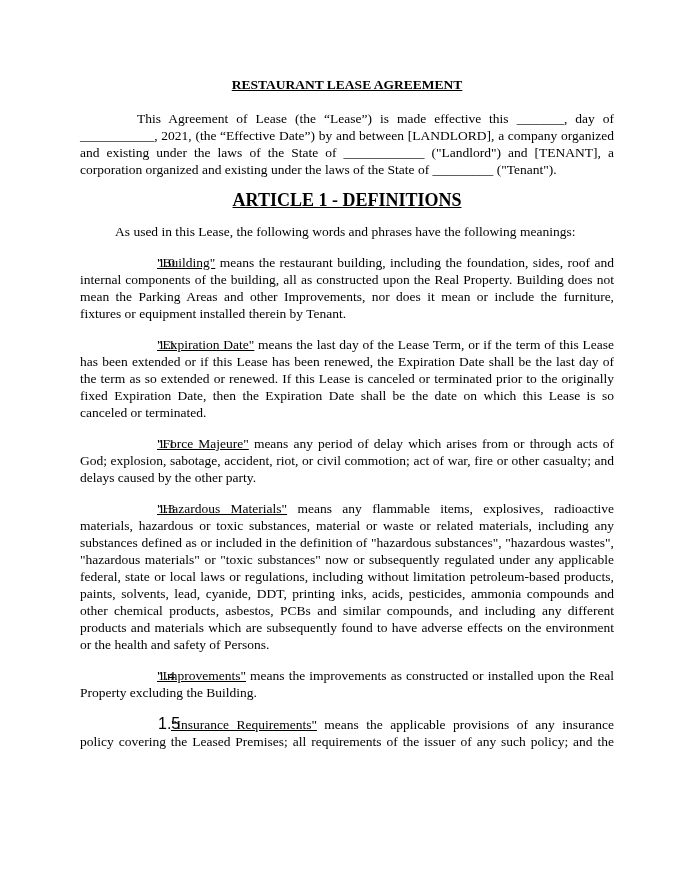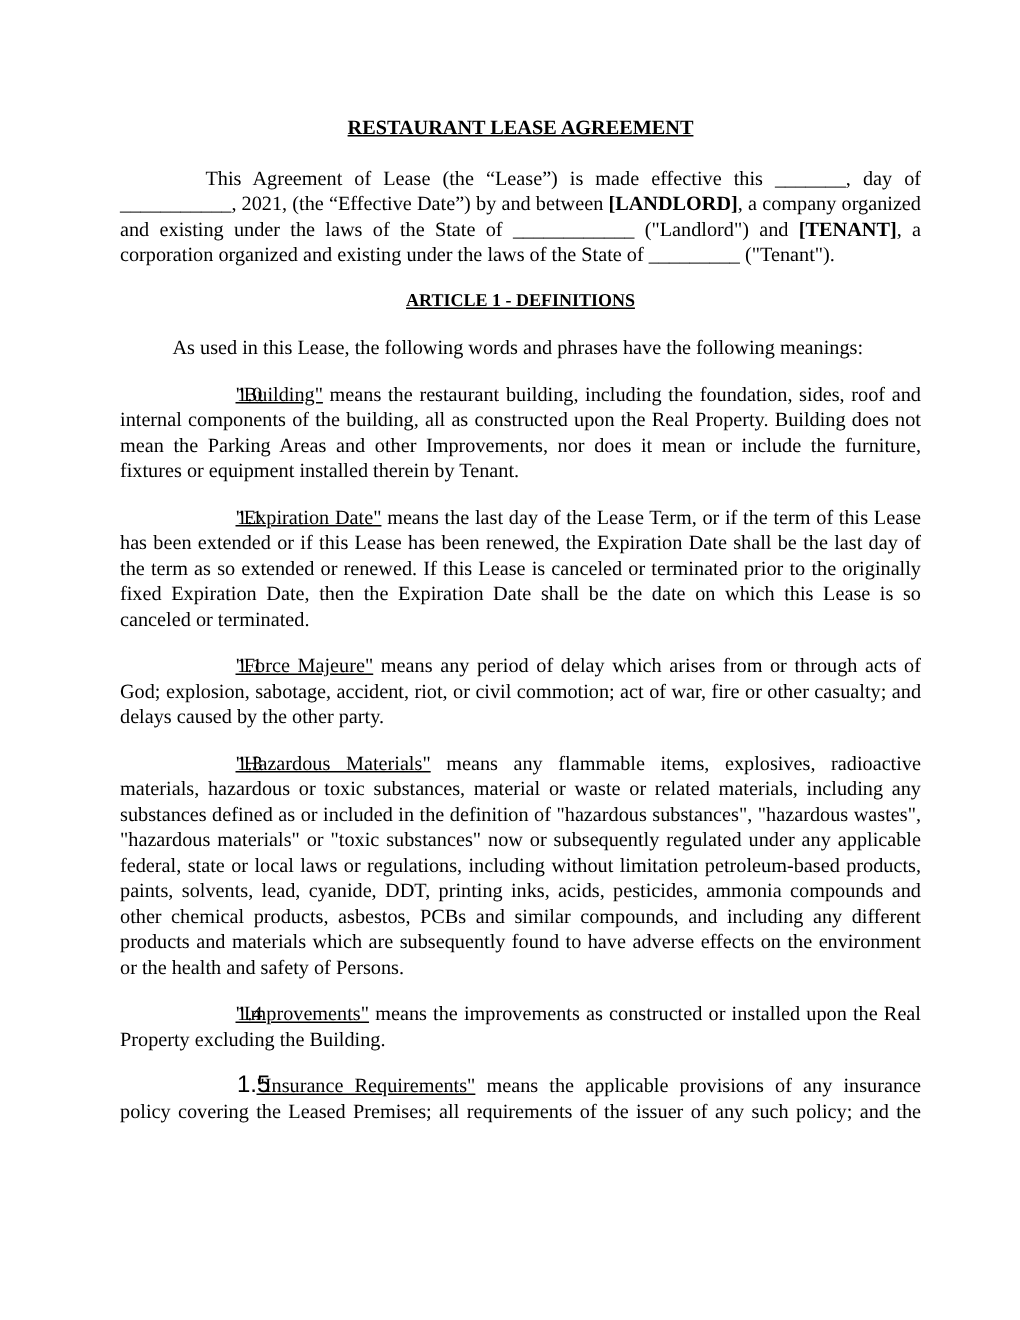--- a/index.html
+++ b/index.html
@@ -23,21 +23,21 @@
   }
   .doc-title {
     font-size: 13.5px;
     line-height: 17px;
     font-weight: bold;
     text-decoration: underline;
     text-align: center;
     margin: 0 0 17px 0;
   }
   .article-heading {
-    font-size: 12px;
+    font-size: 18px;
     line-height: 17px;
     font-weight: bold;
     text-decoration: underline;
     text-align: center;
     margin: 13px 0 14px 0;
   }
   p.body {
     margin: 0 0 14px 0;
     text-align: justify;
   }
@@ -47,21 +47,21 @@
   .num {
     display: inline-block;
     width: 38px;
   }
   .num-sans {
     font-family: "Liberation Sans", "DejaVu Sans", sans-serif;
     font-size: 16px;
     width: 52px;
   }
   .term { text-decoration: underline; }
-  .bold { font-weight: bold; }
+  .bold { font-weight: normal; }
   .cont { text-align-last: justify; }
 </style>
 </head>
 <body>
 
 <div class="page">
 
   <h1 class="doc-title">RESTAURANT LEASE AGREEMENT</h1>
 
   <p class="body indent-lg"><span>This Agreement  of Lease (the “Lease”) is made effective this _______, day of ___________, 2021, (the “Effective Date”) by and between </span><span class="bold">[LANDLORD]</span><span>, a company organized and existing under the laws of the State of ____________ ("Landlord") and </span><span class="bold">[TENANT]</span><span>, a corporation organized and existing under the laws of the State of _________ ("Tenant").</span></p>

